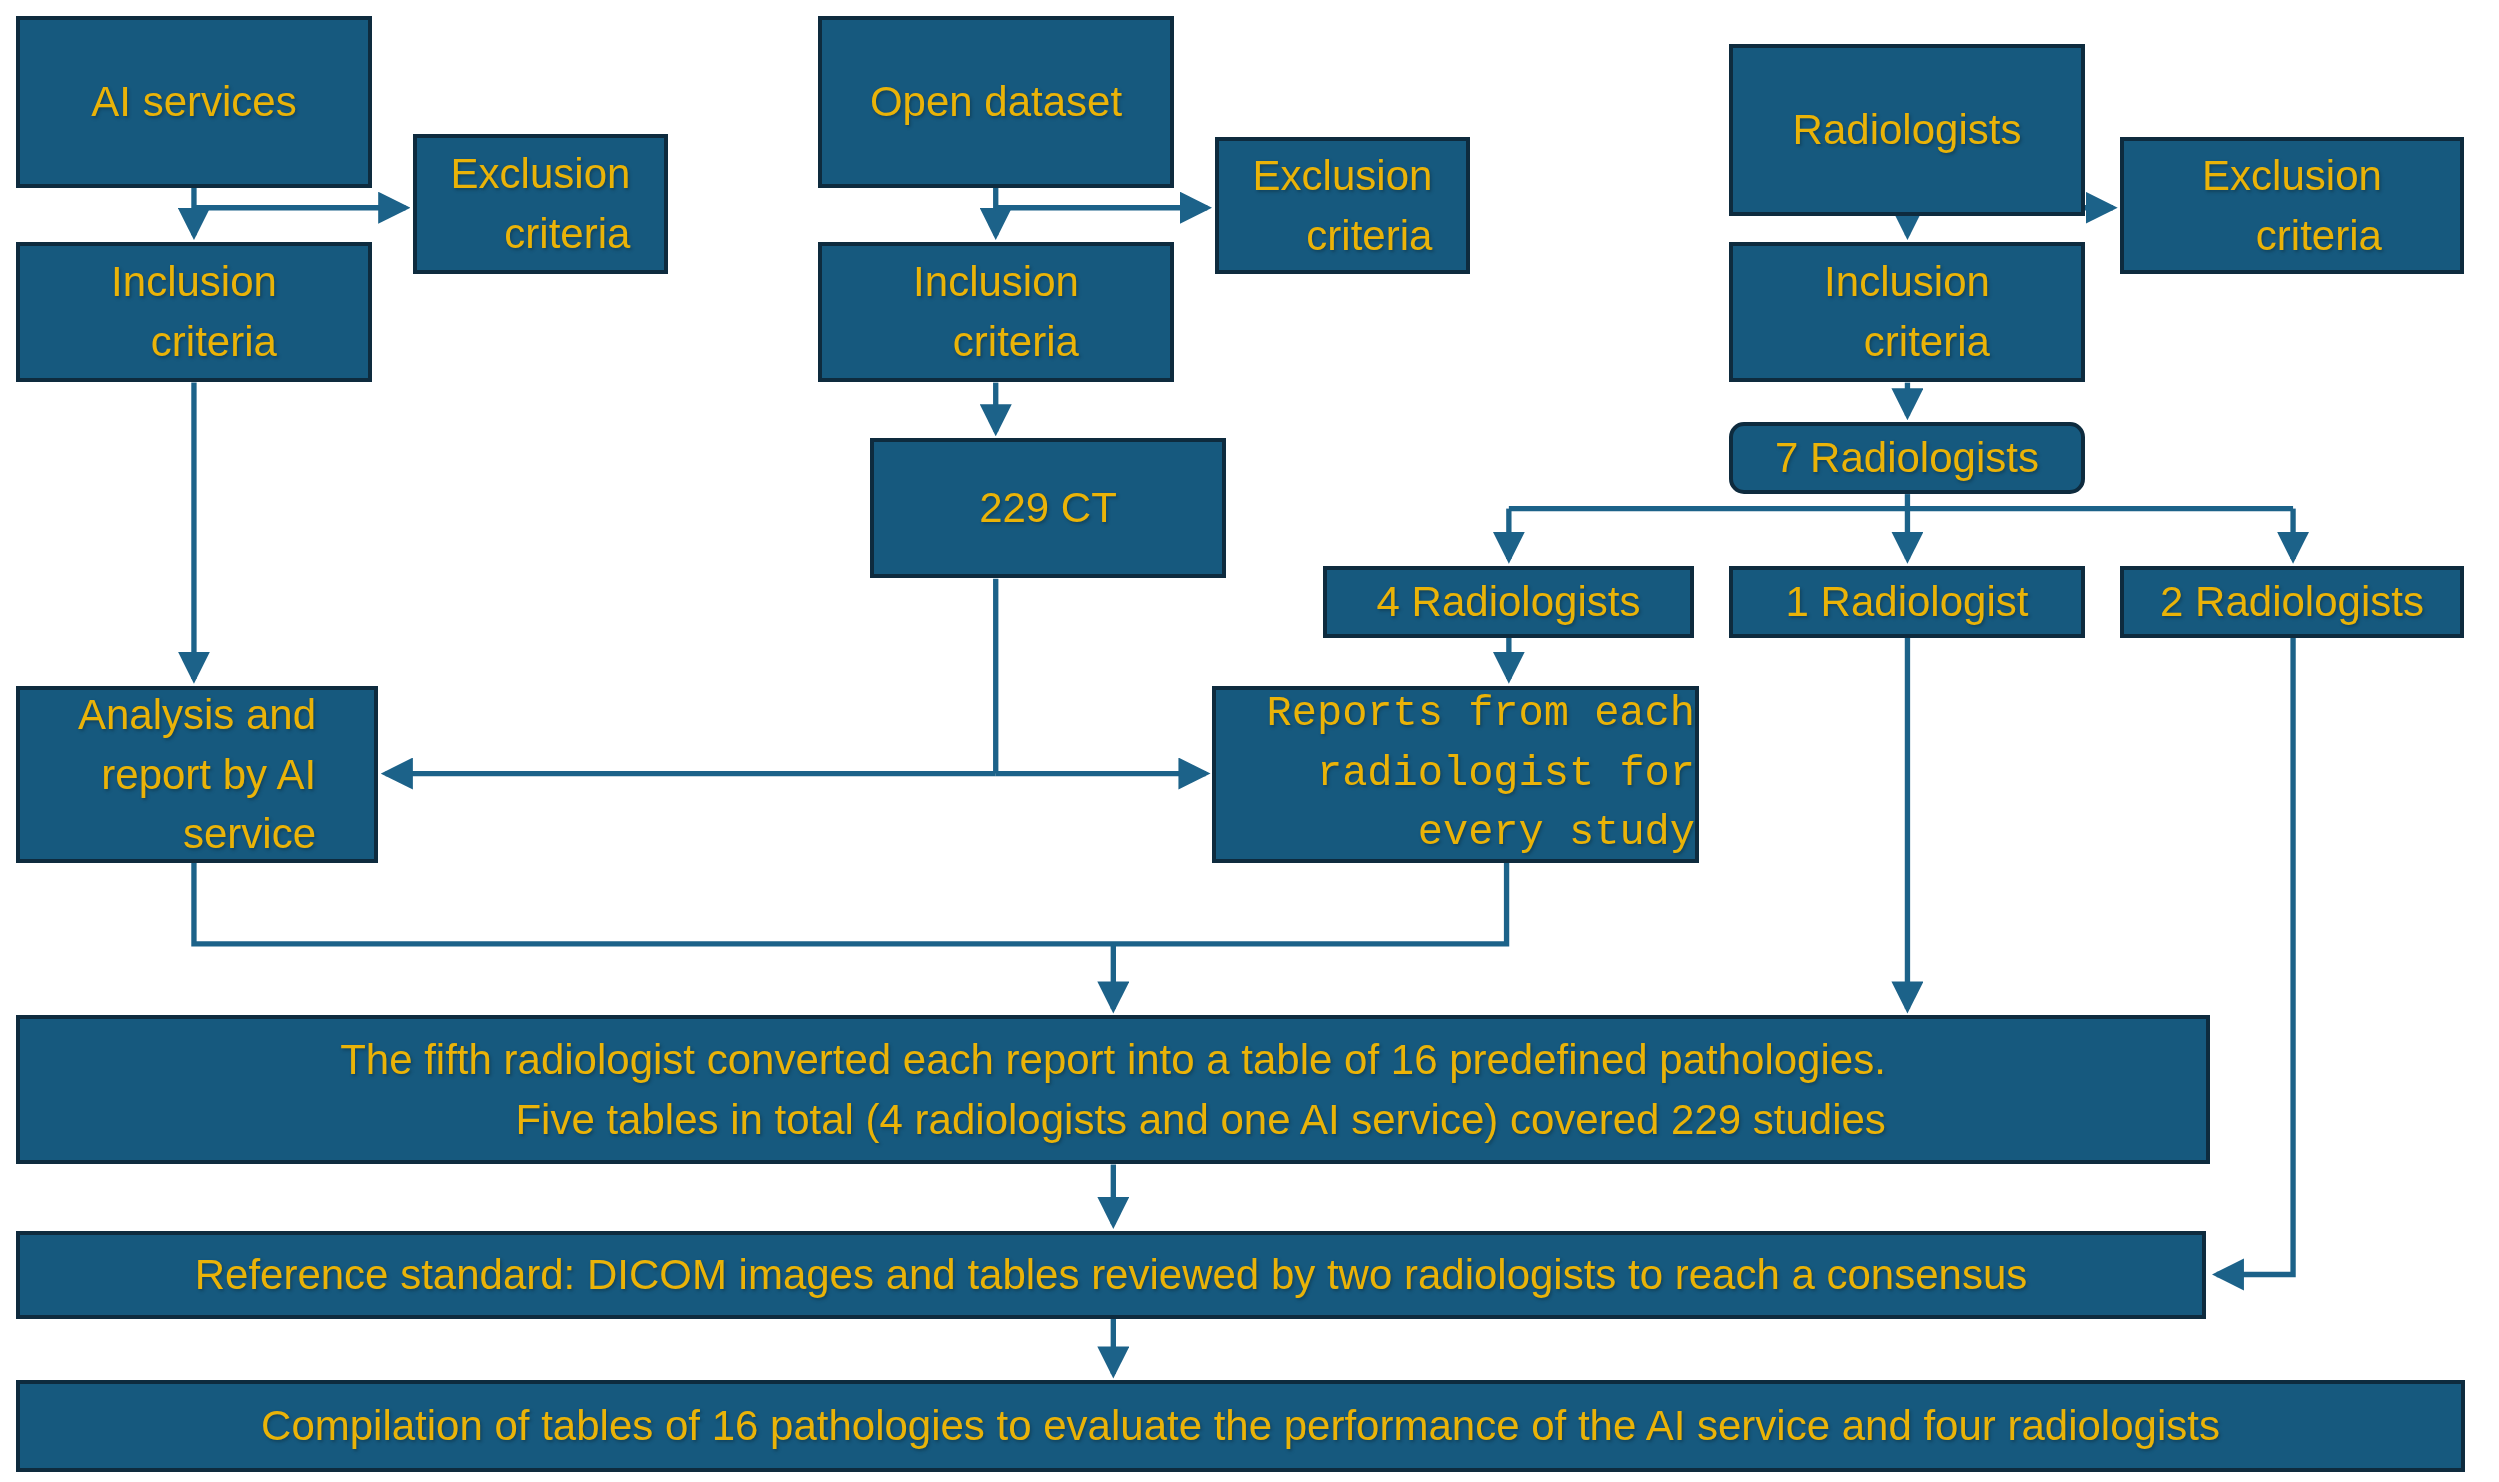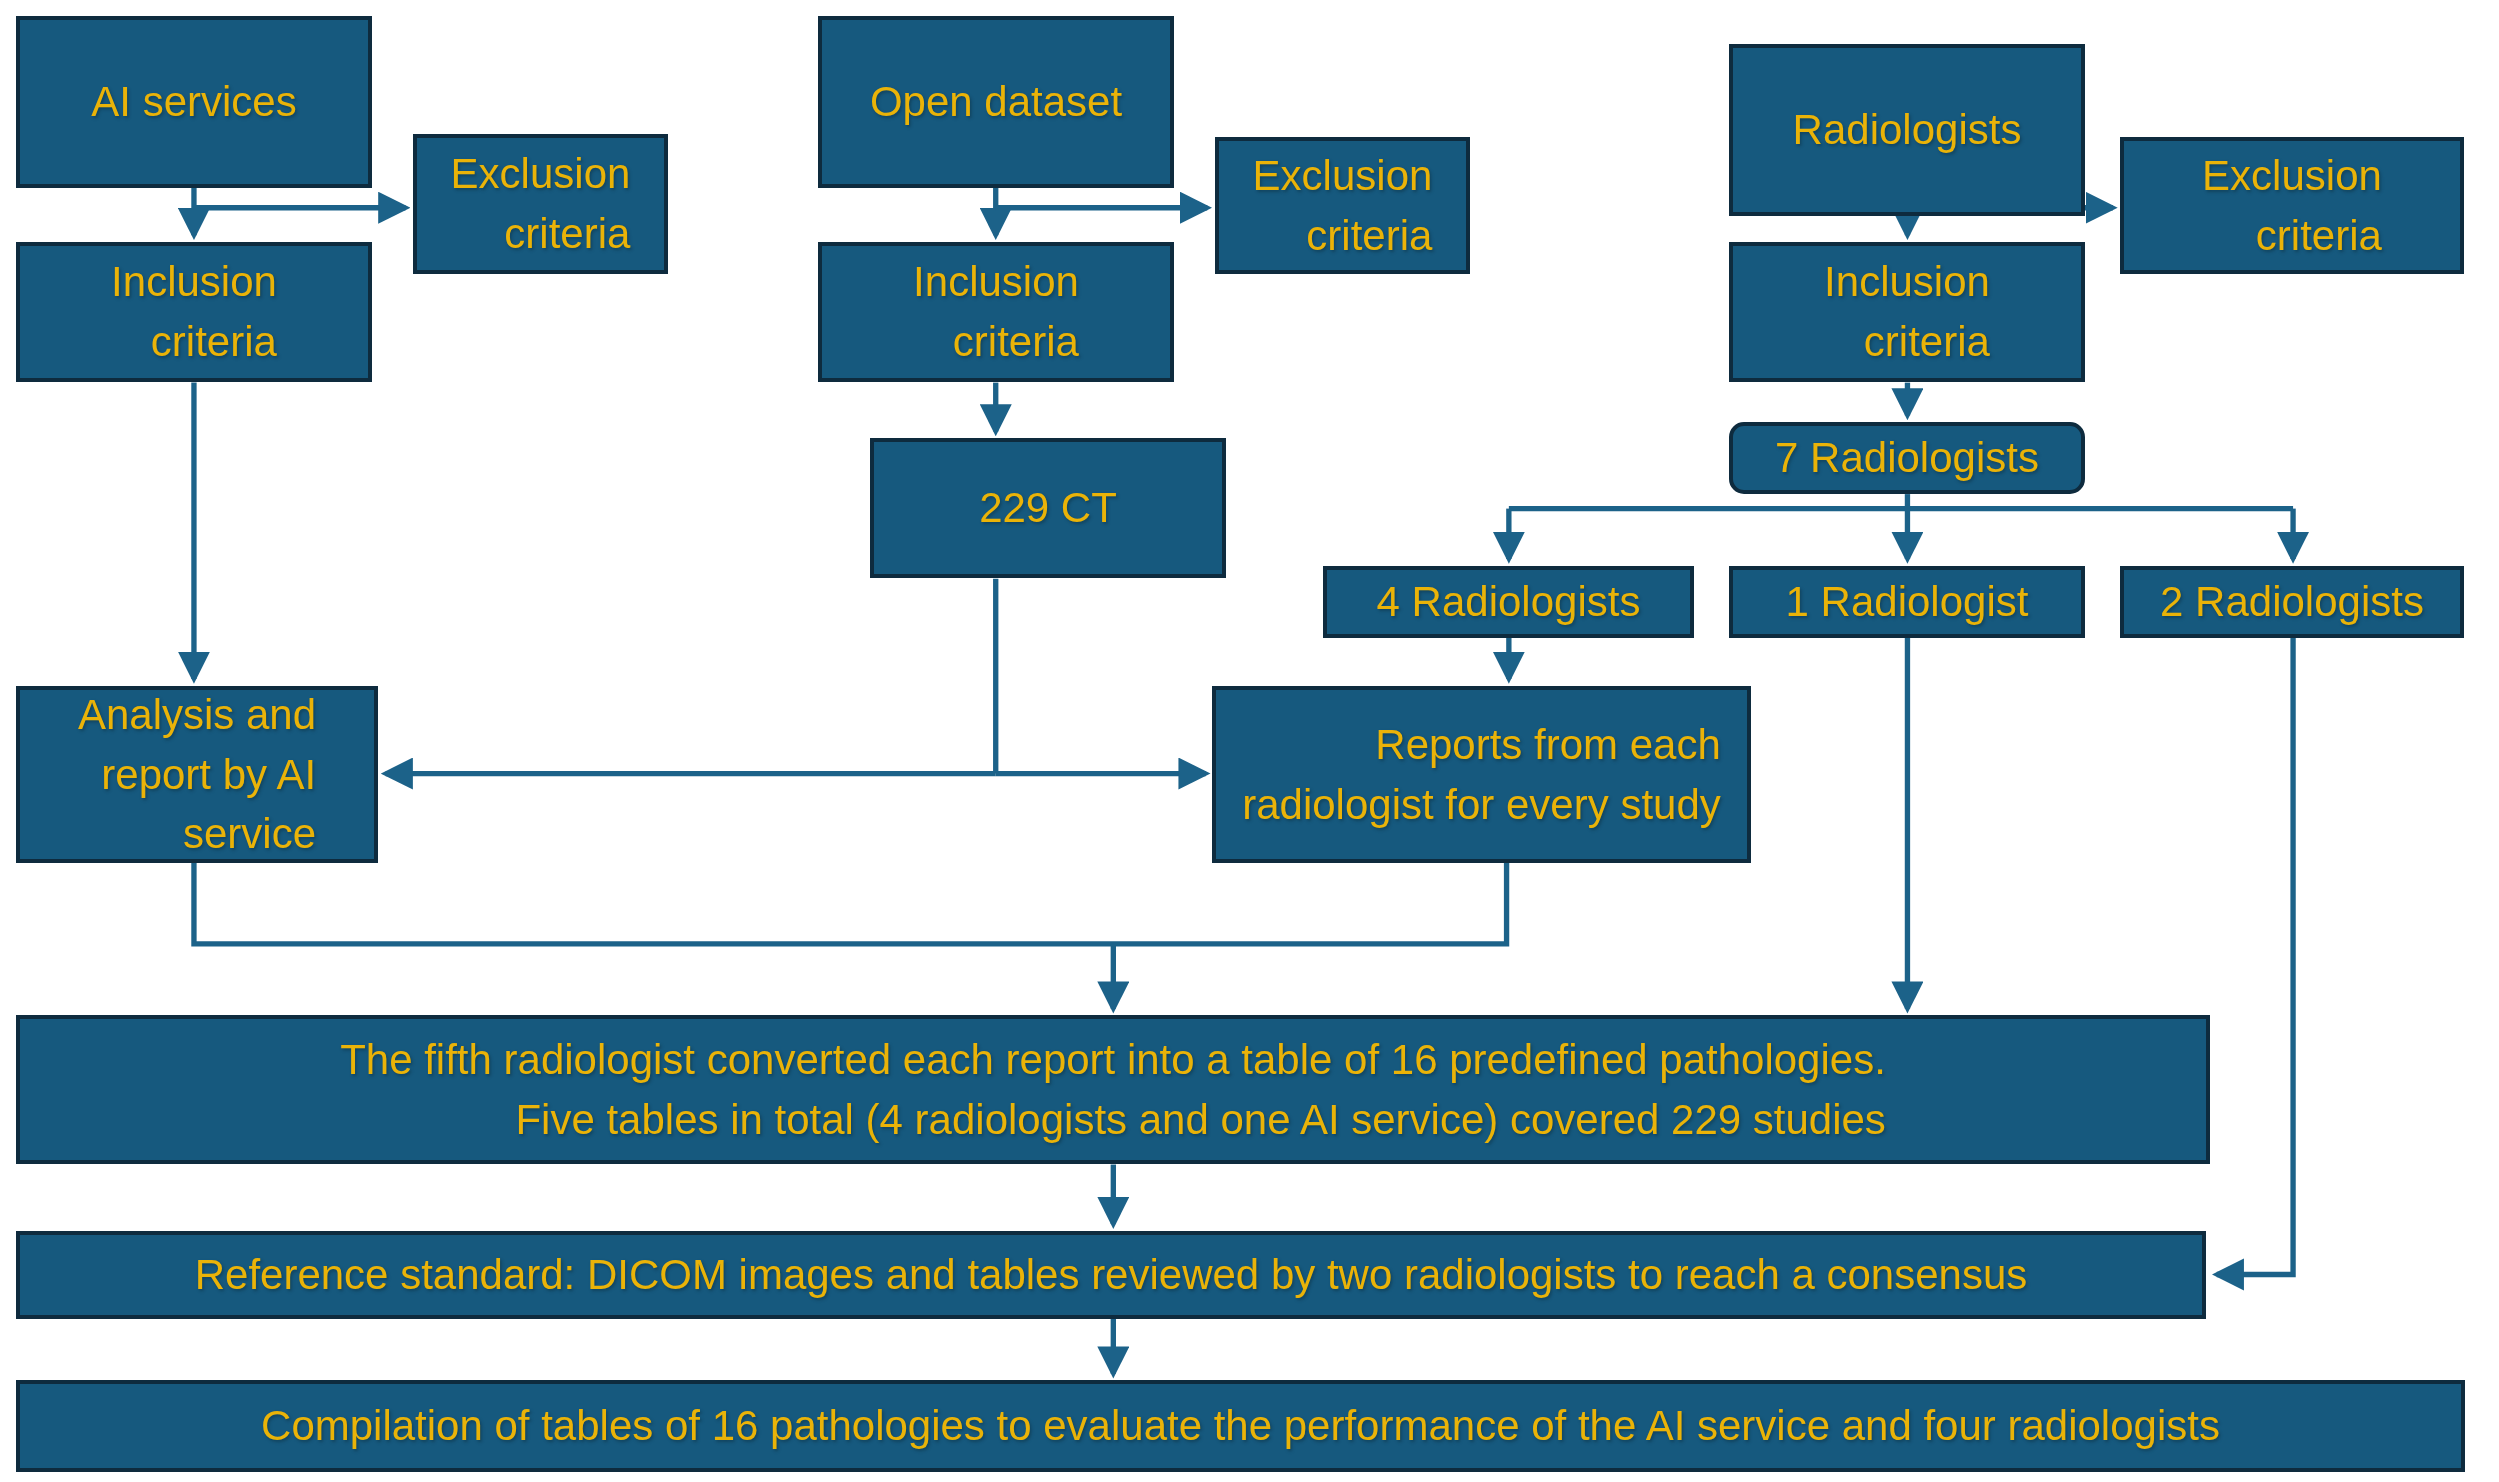--- a/index.html
+++ b/index.html
@@ -45,21 +45,21 @@
   #n-inclusion-mid      { left: 818px; top: 242px;  width: 356px;  height: 140px; }
   #n-ct229              { left: 858px; top: 438px;  width: 356px;  height: 140px; margin-left: 12px; }
   #n-radiologists       { left: 1729px; top: 16px;   width: 356px;  height: 172px; margin-top: 28px; }
   #n-exclusion-right    { left: 2120px; top: 137px;  width: 344px;  height: 137px; }
   #n-inclusion-right    { left: 1729px; top: 242px;  width: 356px;  height: 140px; }
   #n-seven-radiologists { left: 1729px; top: 422px;  width: 356px;  height: 72px; border-radius: 15px;  }
   #n-four-radiologists  { left: 1323px; top: 566px;  width: 371px;  height: 72px;  }
   #n-one-radiologist    { left: 1729px; top: 566px;  width: 356px;  height: 72px;  }
   #n-two-radiologists   { left: 2120px; top: 566px;  width: 344px;  height: 72px;  }
   #n-analysis-ai        { left: 16px;   top: 686px;  width: 362px;  height: 177px; }
-  #n-reports-each       { left: 1212px; top: 686px;  width: 539px;  height: 177px; }
+  #n-reports-each       { left: 1212px; top: 686px;  width: 487px;  height: 177px; font-family: Liberation Mono, monospace; }
   #n-fifth-radiologist  { left: 16px;   top: 1015px; width: 2194px; height: 149px; }
   #n-reference-standard { left: 16px;   top: 1231px; width: 2190px; height: 88px; }
   #n-compilation        { left: 16px;   top: 1380px; width: 2449px; height: 92px; }
 </style>
 </head>
 <body>
 
 <div id="stage">
 
   <svg id="connector-layer" viewBox="0 0 3274 1942" xmlns="http://www.w3.org/2000/svg">

